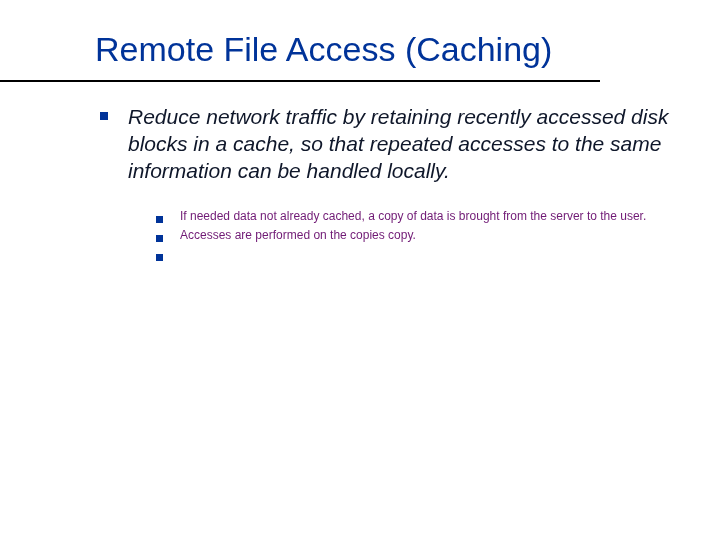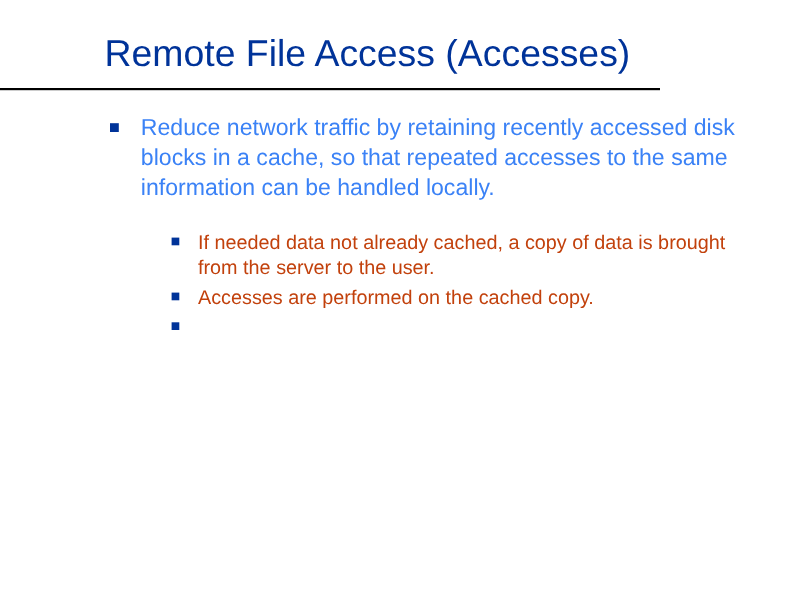--- a/index.html
+++ b/index.html
@@ -38,79 +38,80 @@
     position: absolute;
     left: 100px;
     top: 104px;
     width: 580px;
   }
   .lvl1 {
     position: relative;
     padding-left: 28px;
     font-size: 21px;
     line-height: 1.28;
-    color: #3b82f6;
+    color: #0f172a;
     margin-bottom: 24px;
+    font-style: italic;
   }
   .lvl1 .bullet {
     position: absolute;
     left: 0;
     top: 8px;
     width: 8px;
     height: 8px;
     background: #003399;
   }
   .sublist {
     margin-left: 56px;
   }
   .lvl2 {
     position: relative;
     padding-left: 24px;
-    font-size: 18px;
+    font-size: 12px;
     line-height: 1.28;
-    color: #c2410c;
+    color: #701a75;
     margin-bottom: 4px;
   }
   .lvl2 .bullet {
     position: absolute;
     left: 0;
     top: 7px;
     width: 7px;
     height: 7px;
     background: #003399;
   }
   .italic {
     font-style: italic;
   }
 </style>
 </head>
 <body>
 
 <div class="slide">
 
-  <div class="title">Remote File Access (Accesses)</div>
+  <div class="title">Remote File Access (Caching)</div>
   <div class="underline"></div>
 
   <div class="body">
 
     <div class="lvl1">
       <span class="bullet"></span>
       <span>Reduce network traffic by retaining recently accessed disk blocks in a cache, so that repeated accesses to the same information can be handled locally.</span>
     </div>
 
     <div class="sublist">
 
       <div class="lvl2">
         <span class="bullet"></span>
         <span>If needed data not already cached, a copy of data is brought from the server to the user.</span>
       </div>
 
       <div class="lvl2">
         <span class="bullet"></span>
-        <span>Accesses are performed on the cached copy.</span>
+        <span>Accesses are performed on the copies copy.</span>
       </div>
 
       <div class="lvl2">
         <span class="bullet"></span>
       </div>
 
 
     </div>
 
   </div>

